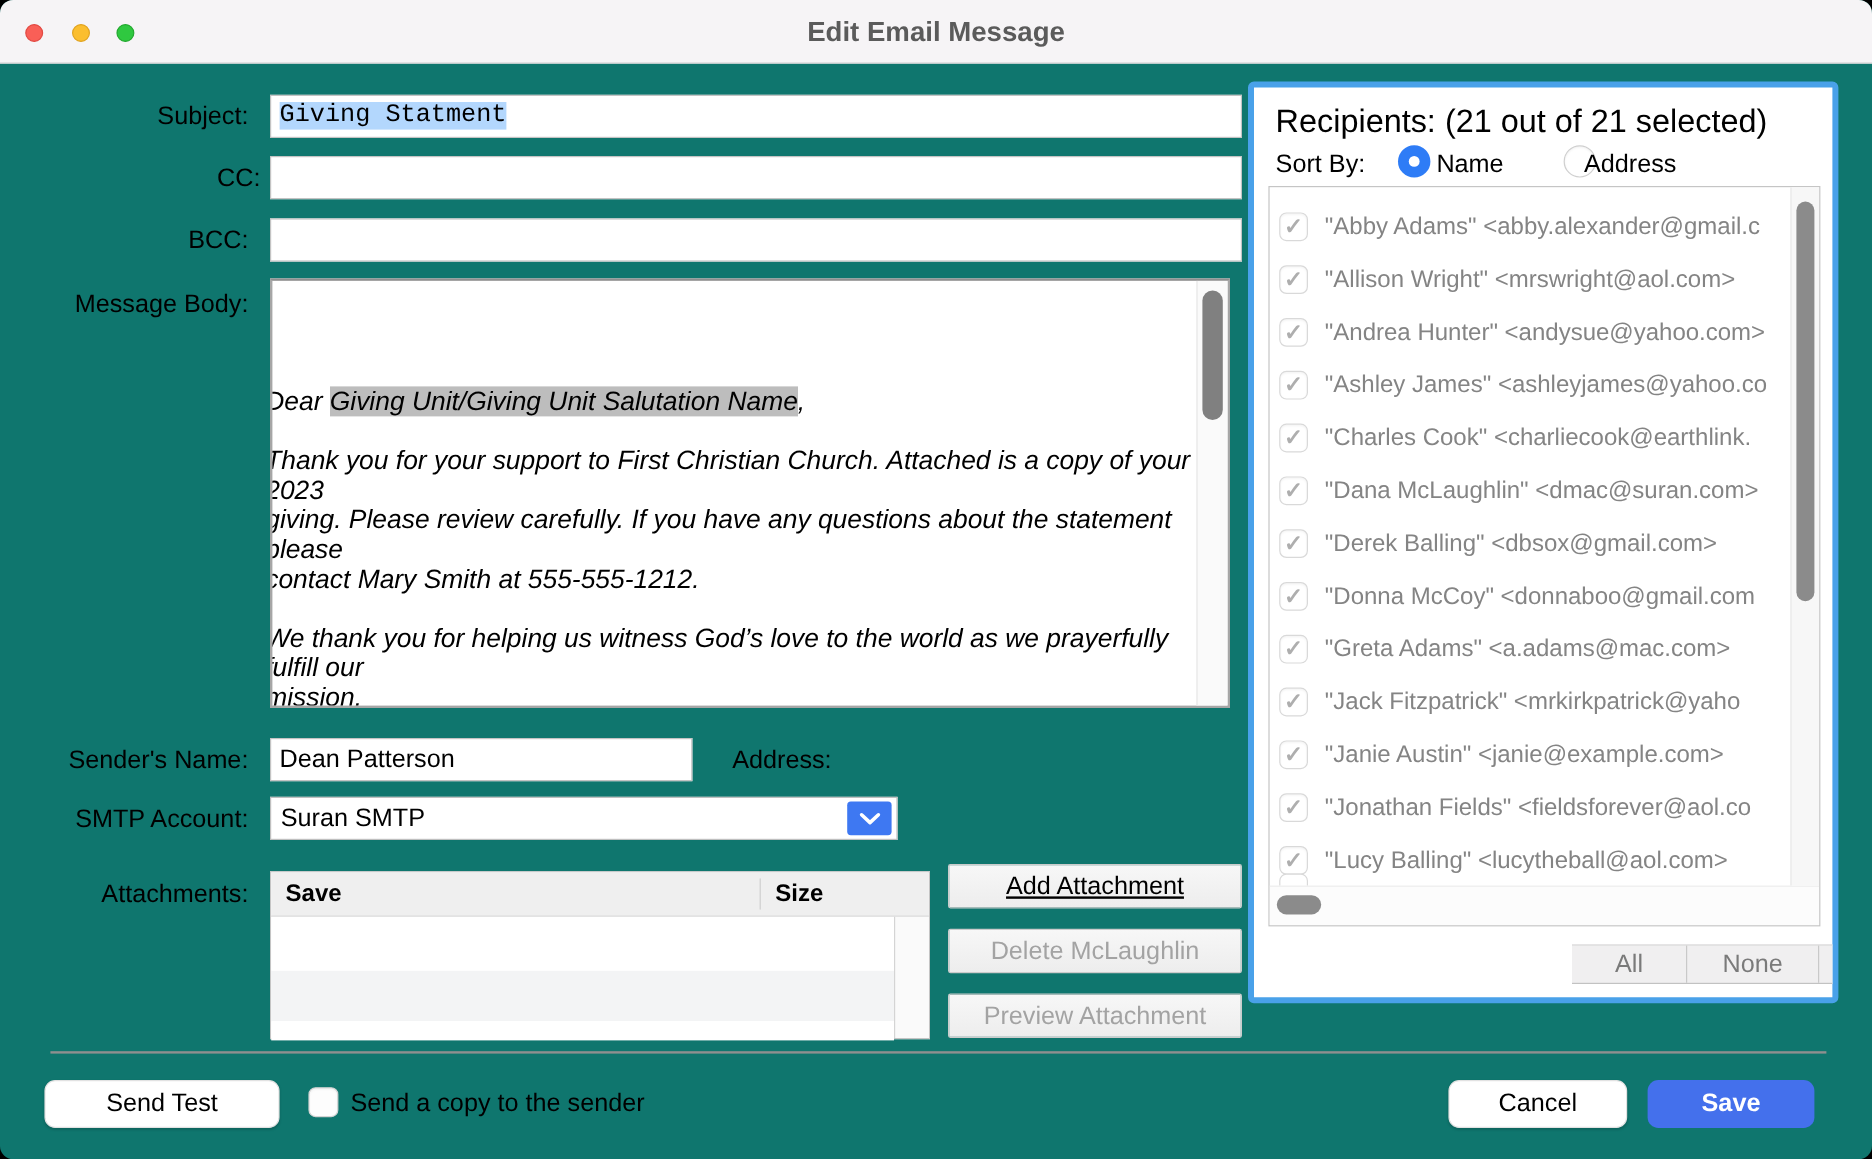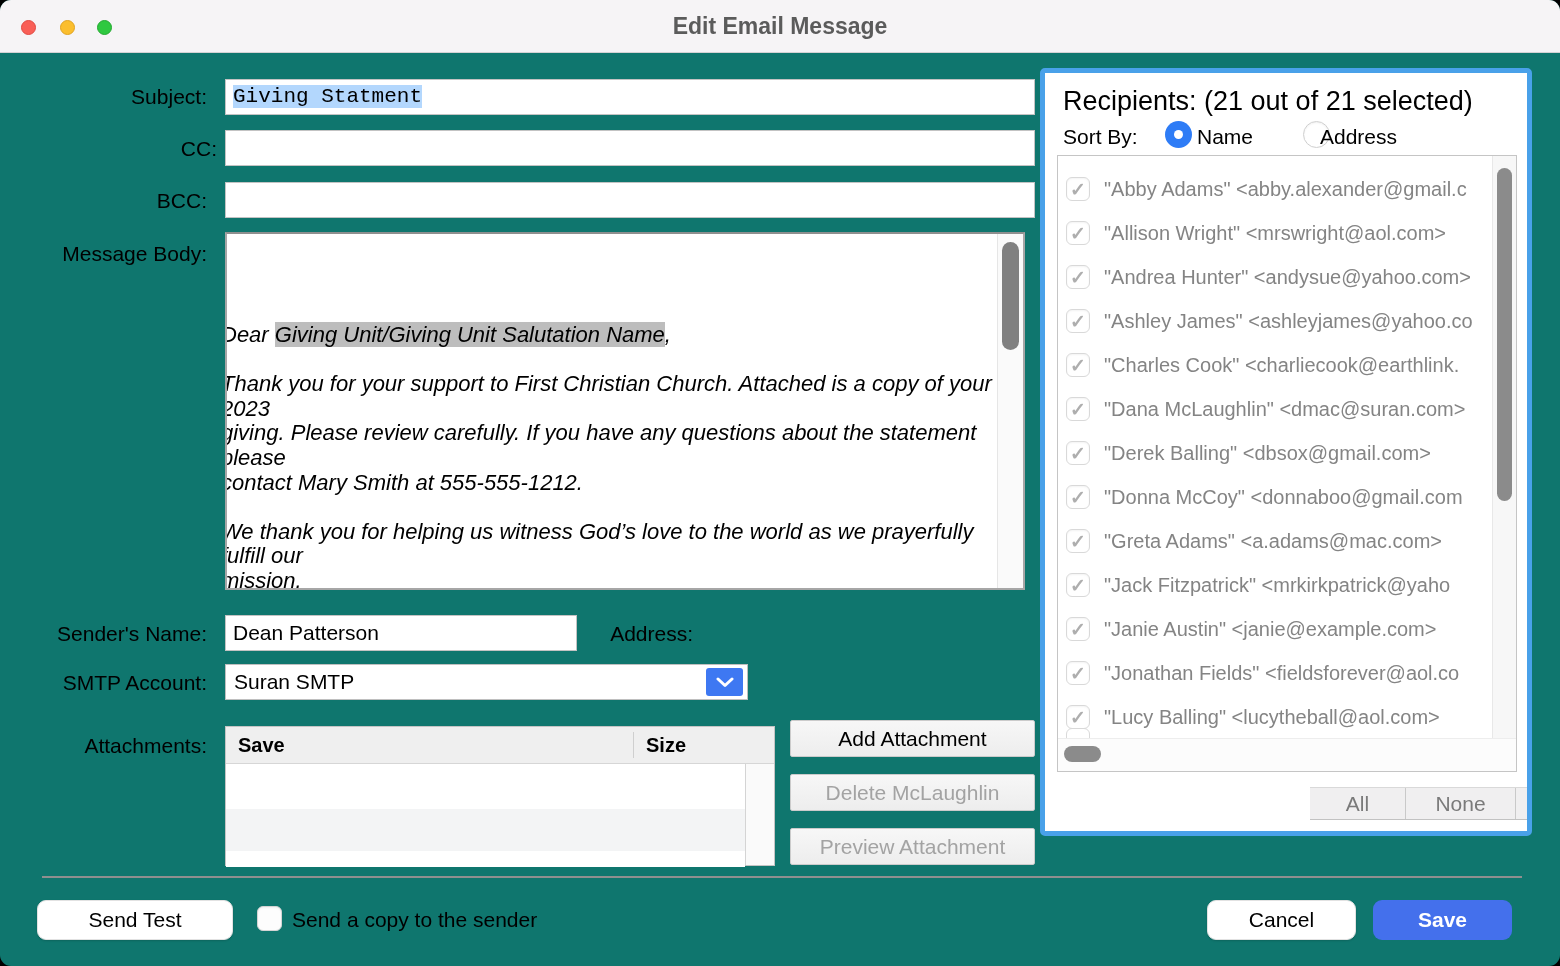--- a/index.html
+++ b/index.html
@@ -207,21 +207,21 @@
       <span class="hdiv"></span>
       <span class="col2">Size</span>
     </div>
     <div class="attach-rows">
       <div class="arow r1"></div>
       <div class="arow r2"></div>
       <div class="arow r3"></div>
     </div>
     <div class="attach-gutter"></div>
   </div>
-  <div class="attach-btn" style="top:720px;">Add Attachment</div>
+  <div class="attach-btn" style="top:720px;text-decoration:underline;">Add Attachment</div>
   <div class="attach-btn disabled" style="top:774px;">Delete McLaughlin</div>
   <div class="attach-btn disabled" style="top:828px;">Preview Attachment</div>
 
   <div class="panel">
     <div class="phead">Recipients: (21 out of 21 selected)</div>
     <div class="sortlbl">Sort By:</div>
     <span class="radio on" style="left:120px; top:48px;"></span>
     <span class="radiolbl" style="left:152px;">Name</span>
     <span class="radio off" style="left:258px; top:48px;"></span>
     <span class="radiolbl" style="left:275px;">Address</span>

